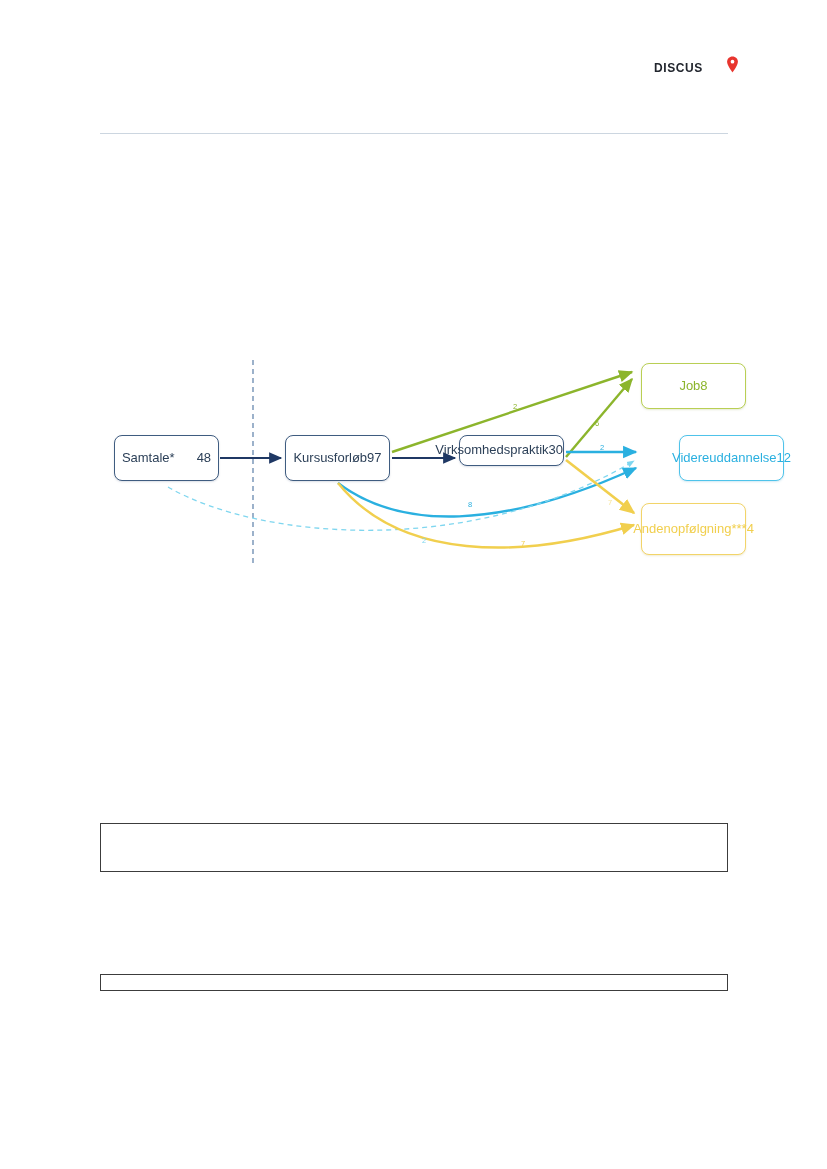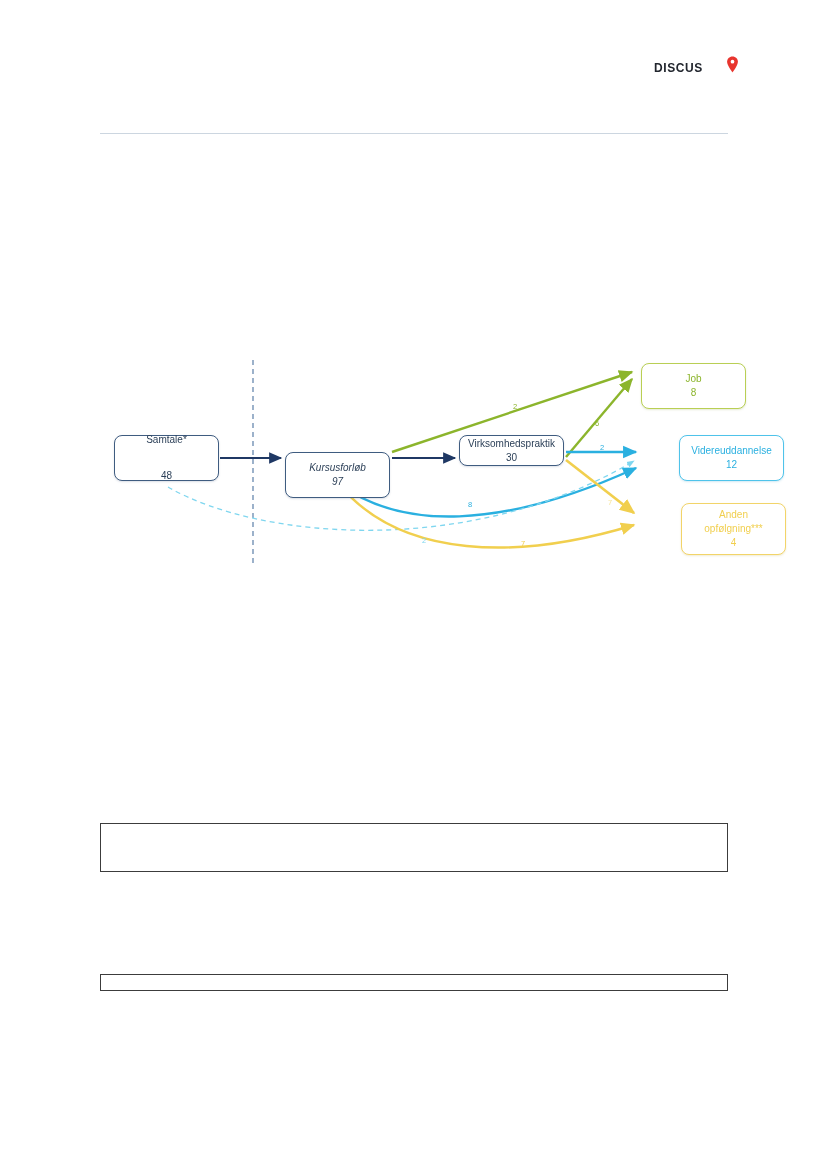--- a/index.html
+++ b/index.html
@@ -75,51 +75,50 @@
   .diagram svg { display: block; }
 
   
   .node {
     position: absolute;
     box-sizing: border-box;
     border-radius: 8px;
     border: 1px solid #3f5c80;
     background: #ffffff;
     display: flex;
-    flex-direction: column;
+    flex-direction: row;
     align-items: center;
     justify-content: center;
     text-align: center;
-    font-size: 10px;
+    font-size: 13px;
     line-height: 1.42;
     color: #2b3f57;
     box-shadow: 0 1px 2px rgba(90,110,140,0.22);
   }
   .node .n-label { display: block; }
   .node .n-value { display: block; }
 
   .node-samtale      { left: 114px; top: 435px; width: 105px; height: 46px; gap: 22px; }
-  .node-kursus       { left: 285px; top: 452px; width: 105px; height: 46px; font-style: italic; }
+  .node-kursus       { left: 285px; top: 435px; width: 105px; height: 46px; }
   .node-praktik      { left: 459px; top: 435px; width: 105px; height: 31px; justify-content: flex-end; }
 
   .node-job {
     left: 641px; top: 363px; width: 105px; height: 46px;
     border-color: #b9cf54; color: #8cb52c;
     box-shadow: 0 1px 2px rgba(150,170,90,0.25);
   }
   .node-videre {
     left: 679px; top: 435px; width: 105px; height: 46px;
     border-color: #4fc3ea; color: #2ab0e0;
     box-shadow: 0 1px 2px rgba(80,170,210,0.25);
   }
   .node-anden {
     left: 641px; top: 503px; width: 105px; height: 52px;
     border-color: #f2d469; color: #f1cf4e;
     box-shadow: 0 1px 2px rgba(200,180,90,0.25);
-    margin-left: 40px;
   }
 
   
   .edge-label {
     position: absolute;
     font-size: 7.5px;
     line-height: 1;
     white-space: nowrap;
   }
   .lb-green  { color: #8cb52c; }

